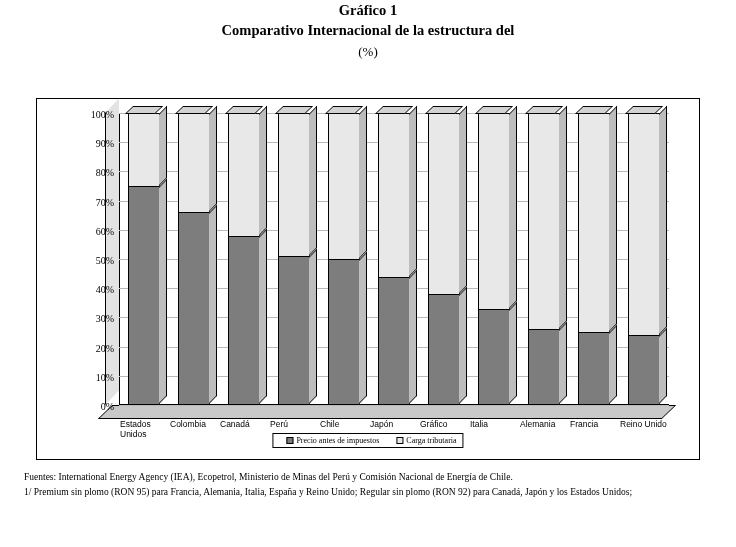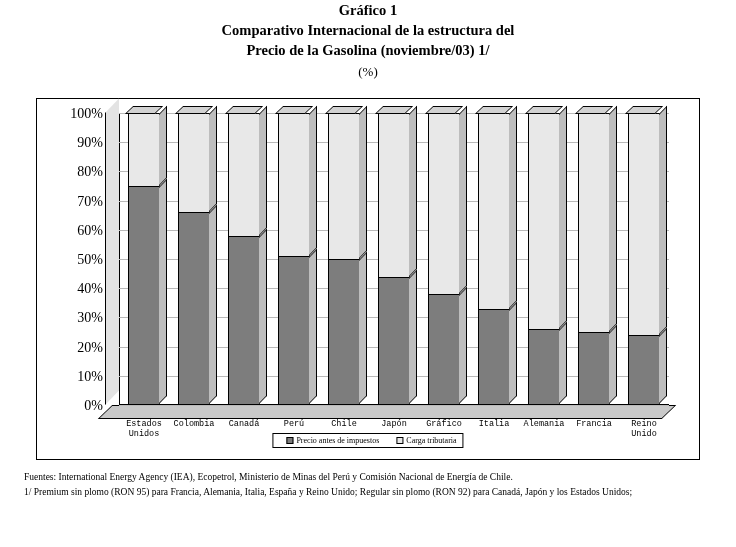--- a/index.html
+++ b/index.html
@@ -96,24 +96,24 @@
   .gridline {
     position: absolute;
     left: 0;
     width: 100%;
     height: 0;
     border-top: 1px solid #b9b9b9;
   }
   .ytick-label {
     position: absolute;
     right: 100%;
-    margin-right: 16px;
+    margin-right: 5px;
     transform: translateY(-50%);
     font-family: "Liberation Serif", serif;
-    font-size: 14px;
+    font-size: 10px;
     white-space: nowrap;
     text-align: right;
   }
   .bars {
     position: absolute;
     left: 0; top: 0; width: 100%; height: 100%;
     display: flex;
     align-items: flex-end;
     justify-content: space-around;
   }
@@ -163,22 +163,21 @@
   .xlabels {
     position: absolute;
     left: 82px;
     top: 320px;
     width: 550px;
     display: flex;
     justify-content: space-around;
   }
   .xlabel {
     width: 48px;
-    text-align: center;
-    font-family: Liberation Mono, monospace;
+    font-family: Liberation Sans, sans-serif;
     font-size: 8.5px;
     line-height: 10px;
   }
   .legend {
     position: absolute;
     left: 50%;
     transform: translateX(-50%);
     top: 334px;
     border: 1px solid #000000;
     padding: 2px 6px;
@@ -212,21 +211,20 @@
   .foot-indent { padding-left: 20px; }
 </style>
 </head>
 <body>
 
 <div class="page">
 
   <div class="title-block">
     <div class="title-line">Gráfico 1</div>
     <div class="title-line">Comparativo Internacional de la estructura del</div>
-    <div class="title-line">Precio de la Gasolina (noviembre/03)  1/</div>
     <div class="subtitle-pct">(%)</div>
   </div>
 
   <div class="chart-frame">
     <div class="plot-wrap">
       <div class="sidewall"></div>
       <div class="floor"></div>
 
       <div class="plot">
         <div class="plot-bg"></div>

